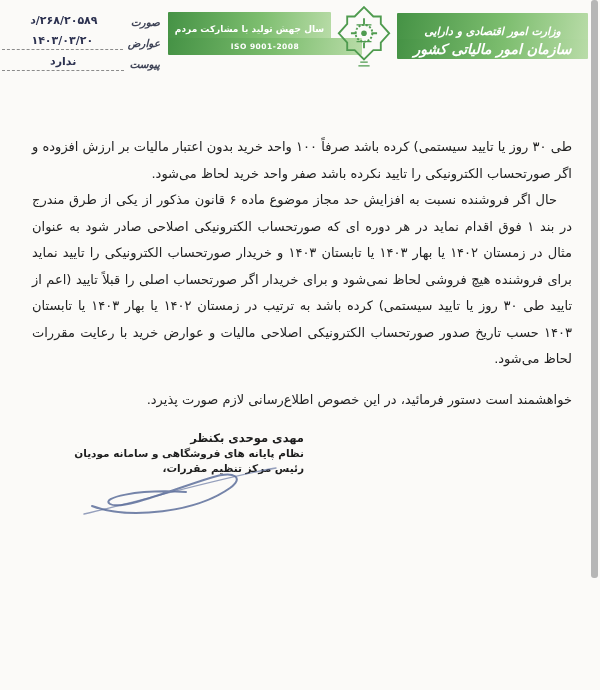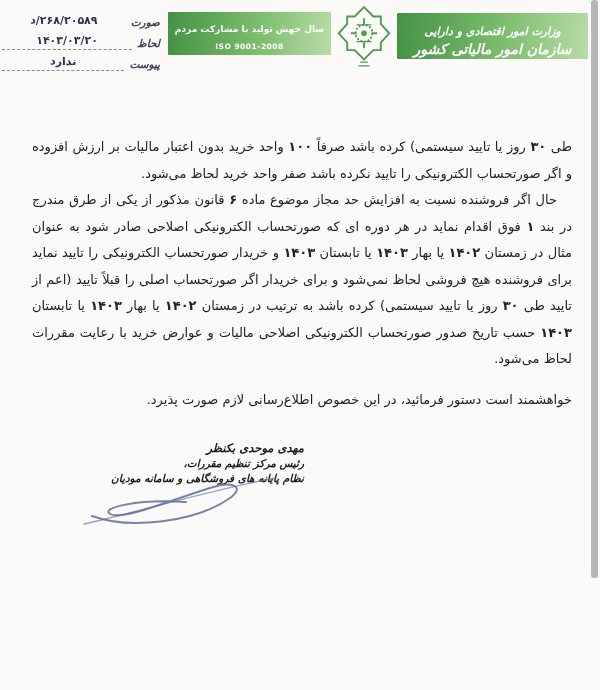--- a/index.html
+++ b/index.html
@@ -19,21 +19,21 @@
   .meta-line{flex:1;text-align:center;padding-bottom:1px;}
   .meta-line.dashed{border-bottom:1px dashed #8b8b8b;}
   .meta-value{font-weight:700;font-size:11px;color:#2c3150;white-space:nowrap;}
   .ltr-visual{direction:ltr;unicode-bidi:bidi-override;}
 
   
   .bar{position:absolute;display:flex;align-items:center;justify-content:center;
        background:linear-gradient(100deg,#459245 0%,#7cbd6e 55%,#b9dca8 100%);
        color:#fff;border-radius:1px;}
   .bar-slogan{left:168px;top:12px;width:163px;height:34px;font-size:9px;font-weight:700;}
-  .bar-iso{left:168px;top:38px;width:163px;height:17px;font-size:7.5px;font-weight:700;letter-spacing:.5px;}
+  .bar-iso{left:168px;top:38px;width:194px;height:17px;font-size:7.5px;font-weight:700;letter-spacing:.5px;}
   .bar-ministry{left:397px;top:13px;width:191px;height:36px;font-size:11px;font-weight:700;font-style:italic;}
   .bar-organization{left:397px;top:39px;width:191px;height:20px;font-size:14px;font-weight:700;font-style:italic;}
   .emblem{position:absolute;left:336px;top:4px;width:56px;height:66px;}
 
   
   .letter-title{
     position:absolute;top:84px;right:14px;left:140px;
     direction:rtl;text-align:right;
     font-size:18px;font-weight:700;font-style:italic;
     color:#2e6b44;line-height:30px;
@@ -41,48 +41,48 @@
 
   
   .content{
     position:absolute;top:134px;left:32px;right:28px;
     direction:rtl;color:#232323;
     font-size:13px;line-height:26.5px;
     text-align:justify;text-align-last:right;
   }
   .para{margin:0;}
   .para.indent{text-indent:15px;}
-  .para b,.closing b{font-weight:700;}
+  .para b,.closing b{font-weight:400;}
   .closing{margin:14px 0 0 0;text-align:left;}
 
   
   .sig-block{
-    position:relative;width:232px;margin:28px auto 0 40px;
-    text-align:center;line-height:15px;font-style:italic;
+    position:relative;width:232px;margin:18px auto 0 40px;
+    text-align:center;line-height:15px;
   }
   .sig-name{font-size:11.5px;font-weight:700;color:#1d1d1d;}
   .sig-role{font-size:10.5px;font-weight:700;color:#1d1d1d;}
   .sig-scribble{display:block;margin:-14px auto 0 6px;}
 </style>
 </head>
 <body>
 
 <div class="page">
 
   <div class="scroll-strip"></div>
 
   <div class="meta" dir="rtl">
     <div class="meta-row">
       <span class="meta-label">صورت</span>
       <span class="meta-line">
         <span class="meta-value ltr-visual">د/۲۶۸/۲۰۵۸۹</span>
       </span>
     </div>
     <div class="meta-row">
-      <span class="meta-label">لحاظ</span>
+      <span class="meta-label">عوارض</span>
       <span class="meta-line dashed">
         <span class="meta-value ltr-visual">۱۴۰۳/۰۳/۲۰</span>
       </span>
     </div>
     <div class="meta-row">
       <span class="meta-label">پیوست</span>
       <span class="meta-line dashed">
         <span class="meta-value">ندارد</span>
       </span>
     </div>
@@ -116,22 +116,22 @@
   </div>
 
 
   <div class="content">
     <p class="para">طی <b>۳۰</b> روز یا تایید سیستمی) کرده باشد صرفاً <b>۱۰۰</b> واحد خرید بدون اعتبار مالیات بر ارزش افزوده و اگر صورتحساب الکترونیکی را تایید نکرده باشد صفر واحد خرید لحاظ می‌شود.</p>
     <p class="para indent">حال اگر فروشنده نسبت به افزایش حد مجاز موضوع ماده <b>۶</b> قانون مذکور از یکی از طرق مندرج در بند <b>۱</b> فوق اقدام نماید در هر دوره ای که صورتحساب الکترونیکی اصلاحی صادر شود به عنوان مثال در زمستان <b>۱۴۰۲</b> یا بهار <b>۱۴۰۳</b> یا تابستان <b>۱۴۰۳</b> و خریدار صورتحساب الکترونیکی را تایید نماید برای فروشنده هیچ فروشی لحاظ نمی‌شود و برای خریدار اگر صورتحساب اصلی را قبلاً تایید (اعم از تایید طی <b>۳۰</b> روز یا تایید سیستمی) کرده باشد به ترتیب در زمستان <b>۱۴۰۲</b> یا بهار <b>۱۴۰۳</b> یا تابستان <b>۱۴۰۳</b> حسب تاریخ صدور صورتحساب الکترونیکی اصلاحی مالیات و عوارض خرید با رعایت مقررات لحاظ می‌شود.</p>
     <p class="closing">خواهشمند است دستور فرمائید، در این خصوص اطلاع‌رسانی لازم صورت پذیرد.</p>
 
     <div class="sig-block">
       <div class="sig-name">مهدی موحدی بکنظر</div>
+      <div class="sig-role">نظام پایانه های فروشگاهی و سامانه مودیان</div>
       <div class="sig-role">رئیس مرکز تنظیم مقررات،</div>
-      <div class="sig-role">نظام پایانه های فروشگاهی و سامانه مودیان</div>
       <svg class="sig-scribble" width="212" height="58" viewBox="0 0 212 58" aria-hidden="true">
         <path d="M14 44 C 52 58, 118 50, 152 26 C 166 16, 158 8, 132 16 C 96 27, 44 49, 32 42 C 22 36, 58 27, 108 30" fill="none" stroke="#5d6f9b" stroke-width="2" opacity="0.85" stroke-linecap="round"></path>
         <path d="M6 52 C 60 40, 140 16, 198 6" fill="none" stroke="#5d6f9b" stroke-width="1.4" opacity="0.65" stroke-linecap="round"></path>
       </svg>
     </div>
   </div>
 
 </div>
 
 </body></html>

